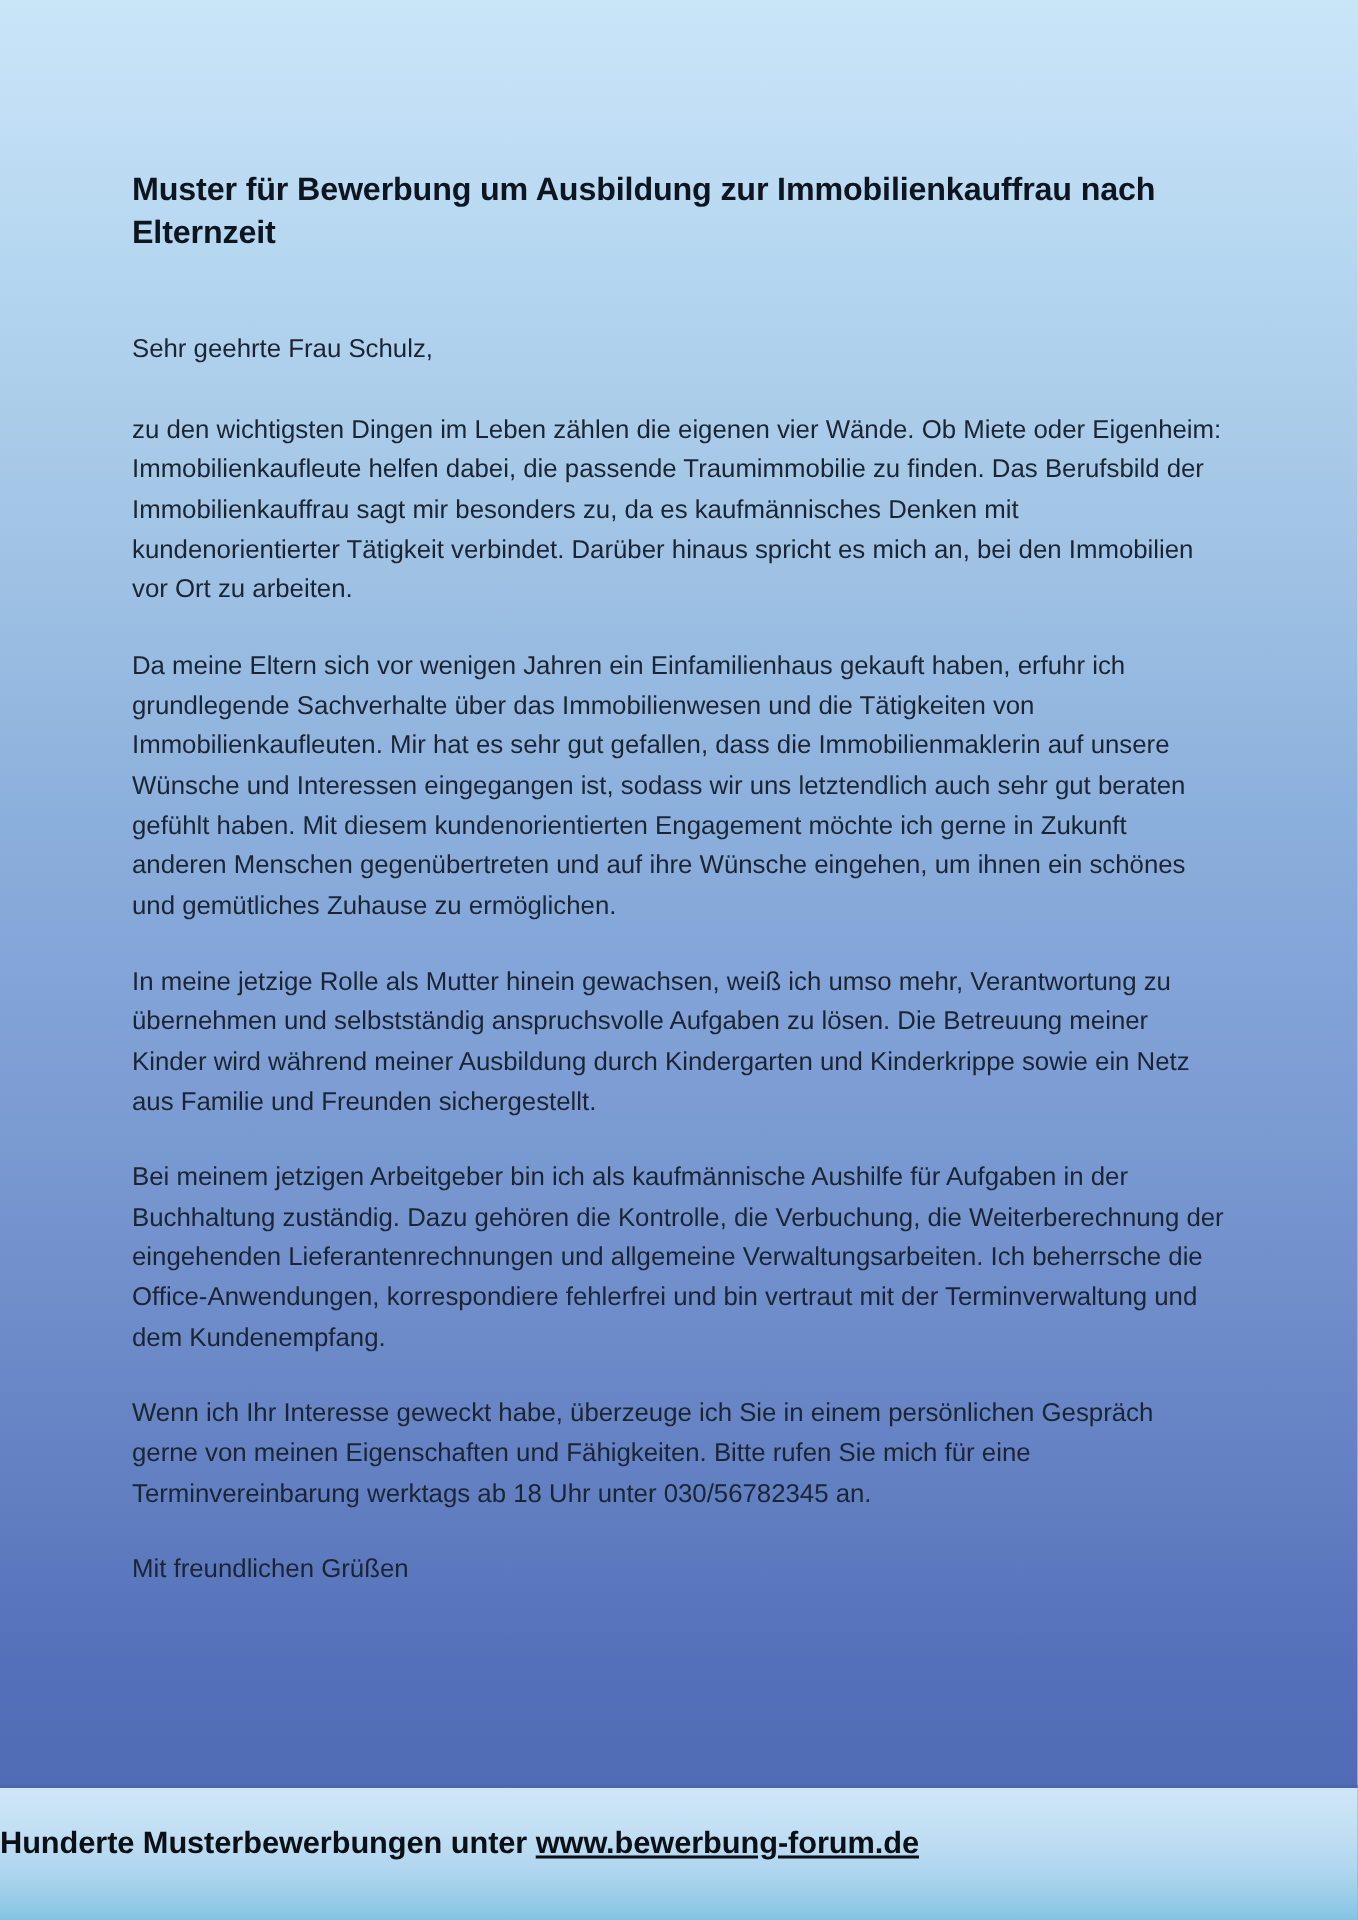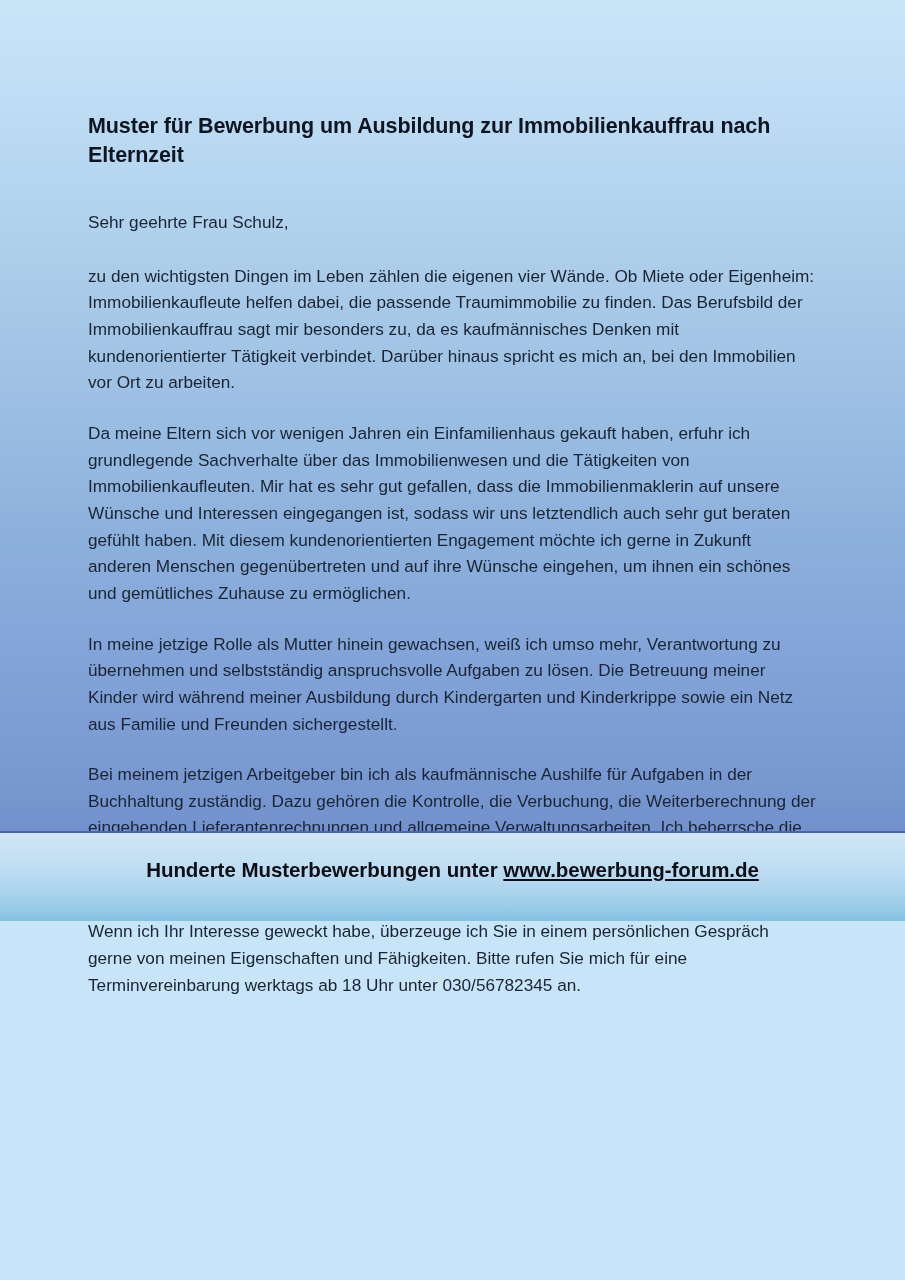--- a/index.html
+++ b/index.html
@@ -11,21 +11,21 @@
     width: 905px;
     height: 1280px;
     overflow: hidden;
     font-family: "Liberation Sans", "DejaVu Sans", sans-serif;
     background: #c8e4f8;
   }
 
   #page {
     position: relative;
     width: 905px;
-    height: 921px;
+    height: 1280px;
     box-sizing: border-box;
     display: flex;
     flex-direction: column;
     
     background: linear-gradient(180deg,
         #c9e5f8   0px,
         #c3e0f6  60px,
         #b5d6f0 180px,
         #a8cae8 300px,
         #99bce2 430px,
@@ -55,21 +55,21 @@
     font-size: 21.5px;
     font-weight: bold;
     line-height: 1.36;
     letter-spacing: -0.1px;
     color: #0d1520;
   }
 
   #letter {
     position: absolute;
     left: 88px;
-    top: 209px;
+    top: 219px;
     width: 728px;
     color: #1a2433;
     font-size: 17.2px;
     line-height: 1.55;
   }
 
   #letter p {
     margin: 0 0 24px 0;
   }
   #letter p:last-child {
@@ -83,21 +83,21 @@
   }
 
   
   #footer {
     position: relative;
     flex: 0 0 auto;
     height: 90px;
     box-sizing: border-box;
     display: flex;
     align-items: center;
-    justify-content: center;
+    justify-content: flex-start;
     background: linear-gradient(180deg,
         #cfe6f6   0px,
         #c9e3f5  14px,
         #bfddf2  34px,
         #b0d6ef  54px,
         #9ecee9  70px,
         #8ac6e4  84px,
         #7fc0e0  90px);
     border-top: 2px solid #4a67b0;
   }
@@ -133,20 +133,21 @@
       <p>zu den wichtigsten Dingen im Leben zählen die eigenen vier Wände. Ob Miete oder Eigenheim: Immobilienkaufleute helfen dabei, die passende Traumimmobilie zu finden. Das Berufsbild der Immobilienkauffrau sagt mir besonders zu, da es kaufmännisches Denken mit kundenorientierter Tätigkeit verbindet. Darüber hinaus spricht es mich an, bei den Immobilien vor Ort zu arbeiten.</p>
 
       <p>Da meine Eltern sich vor wenigen Jahren ein Einfamilienhaus gekauft haben, erfuhr ich grundlegende Sachverhalte über das Immobilienwesen und die Tätigkeiten von Immobilienkaufleuten. Mir hat es sehr gut gefallen, dass die Immobilienmaklerin auf unsere Wünsche und Interessen eingegangen ist, sodass wir uns letztendlich auch sehr gut beraten gefühlt haben. Mit diesem kundenorientierten Engagement möchte ich gerne in Zukunft anderen Menschen gegenübertreten und auf ihre Wünsche eingehen, um ihnen ein schönes und gemütliches Zuhause zu ermöglichen.</p>
 
       <p>In meine jetzige Rolle als Mutter hinein gewachsen, weiß ich umso mehr, Verantwortung zu übernehmen und selbstständig anspruchsvolle Aufgaben zu lösen. Die Betreuung meiner Kinder wird während meiner Ausbildung durch Kindergarten und Kinderkrippe sowie ein Netz aus Familie und Freunden sichergestellt.</p>
 
       <p>Bei meinem jetzigen Arbeitgeber bin ich als kaufmännische Aushilfe für Aufgaben in der Buchhaltung zuständig. Dazu gehören die Kontrolle, die Verbuchung, die Weiterberechnung der eingehenden Lieferantenrechnungen und allgemeine Verwaltungsarbeiten. Ich beherrsche die Office-Anwendungen, korrespondiere fehlerfrei und bin vertraut mit der Terminverwaltung und dem Kundenempfang.</p>
 
       <p>Wenn ich Ihr Interesse geweckt habe, überzeuge ich Sie in einem persönlichen Gespräch gerne von meinen Eigenschaften und Fähigkeiten. Bitte rufen Sie mich für eine Terminvereinbarung werktags ab 18 Uhr unter 030/56782345 an.</p>
 
+      <p class="closing">Mit freundlichen Grüßen</p>
 
     </div>
   </div>
 
   <div id="footer">
     <div id="footer-line"><span>Hunderte Musterbewerbungen unter </span><span id="footer-url">www.bewerbung-forum.de</span></div>
   </div>
 
 </div>
 

